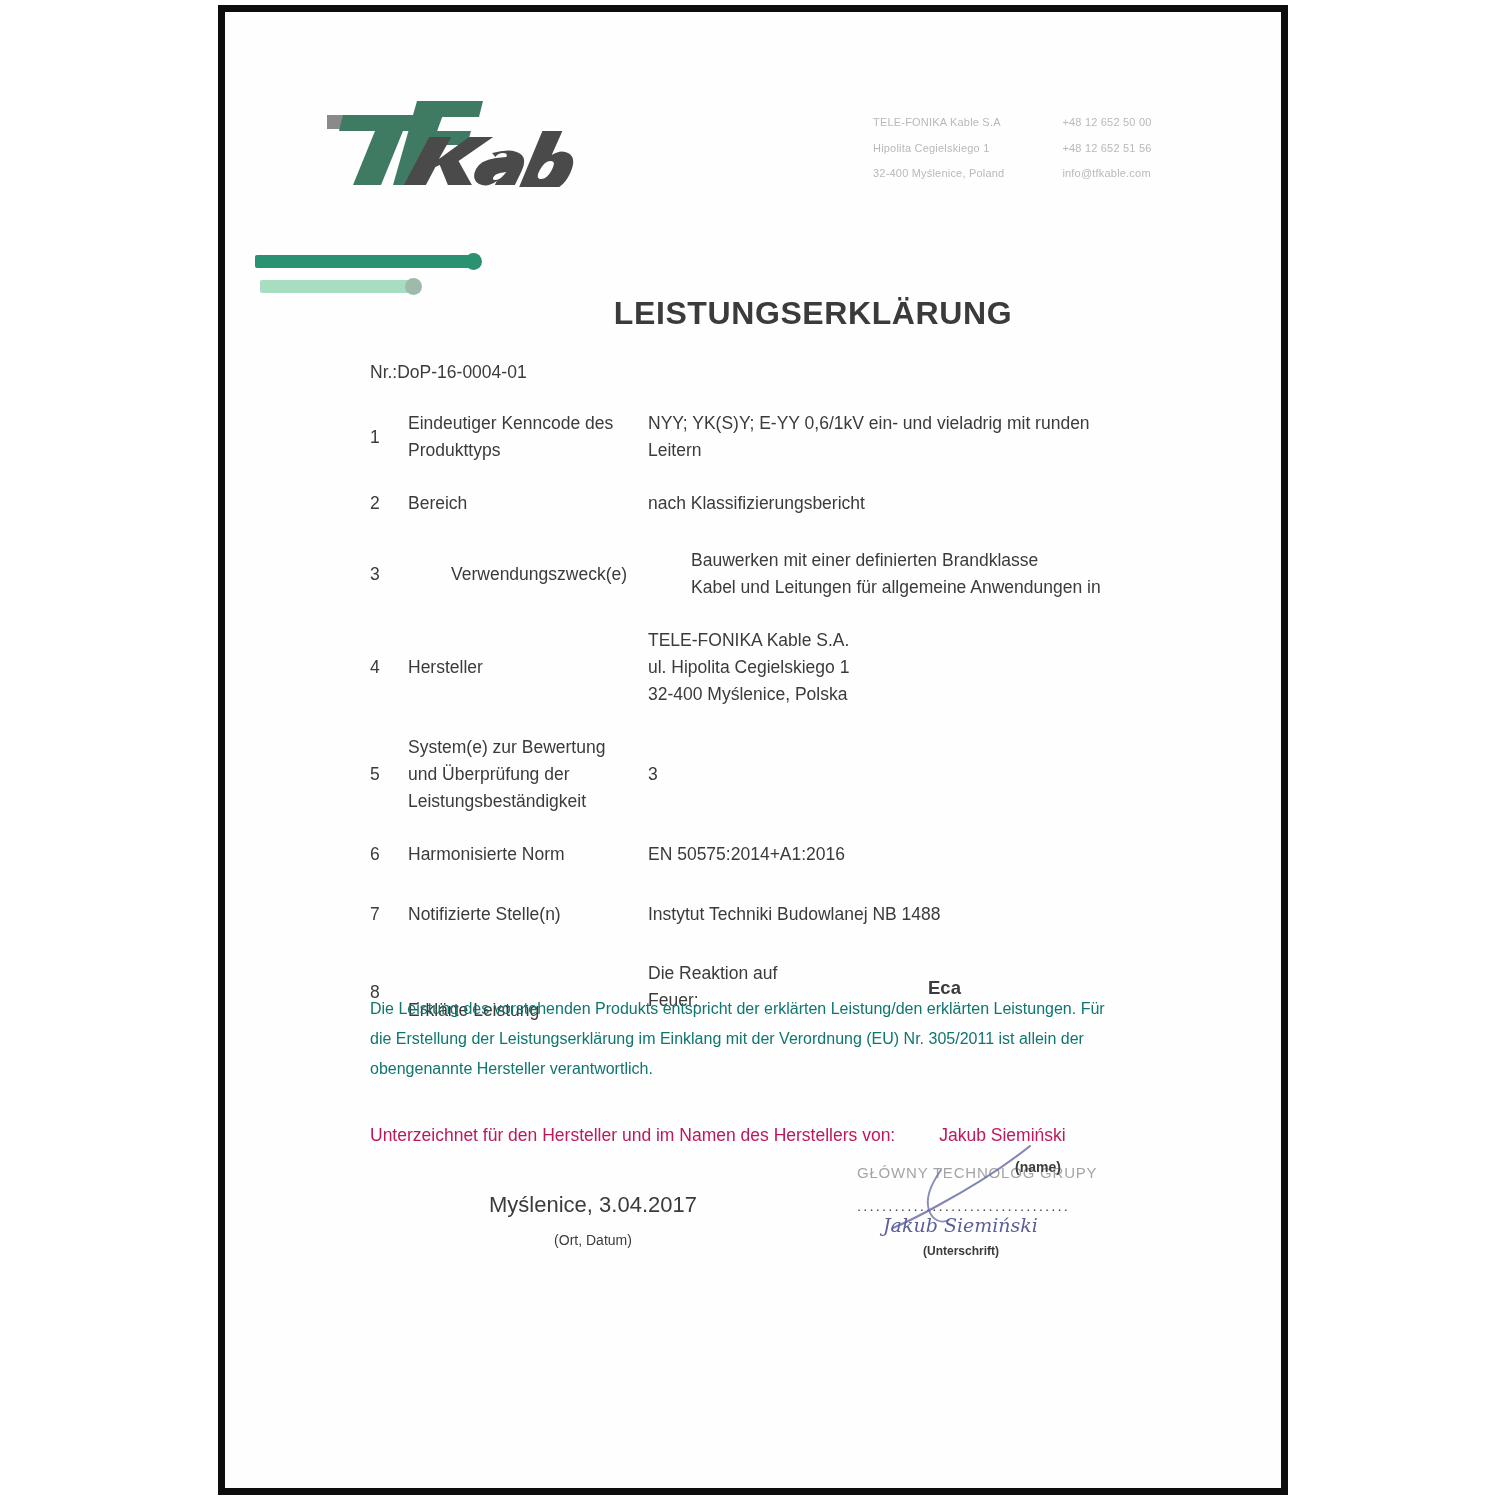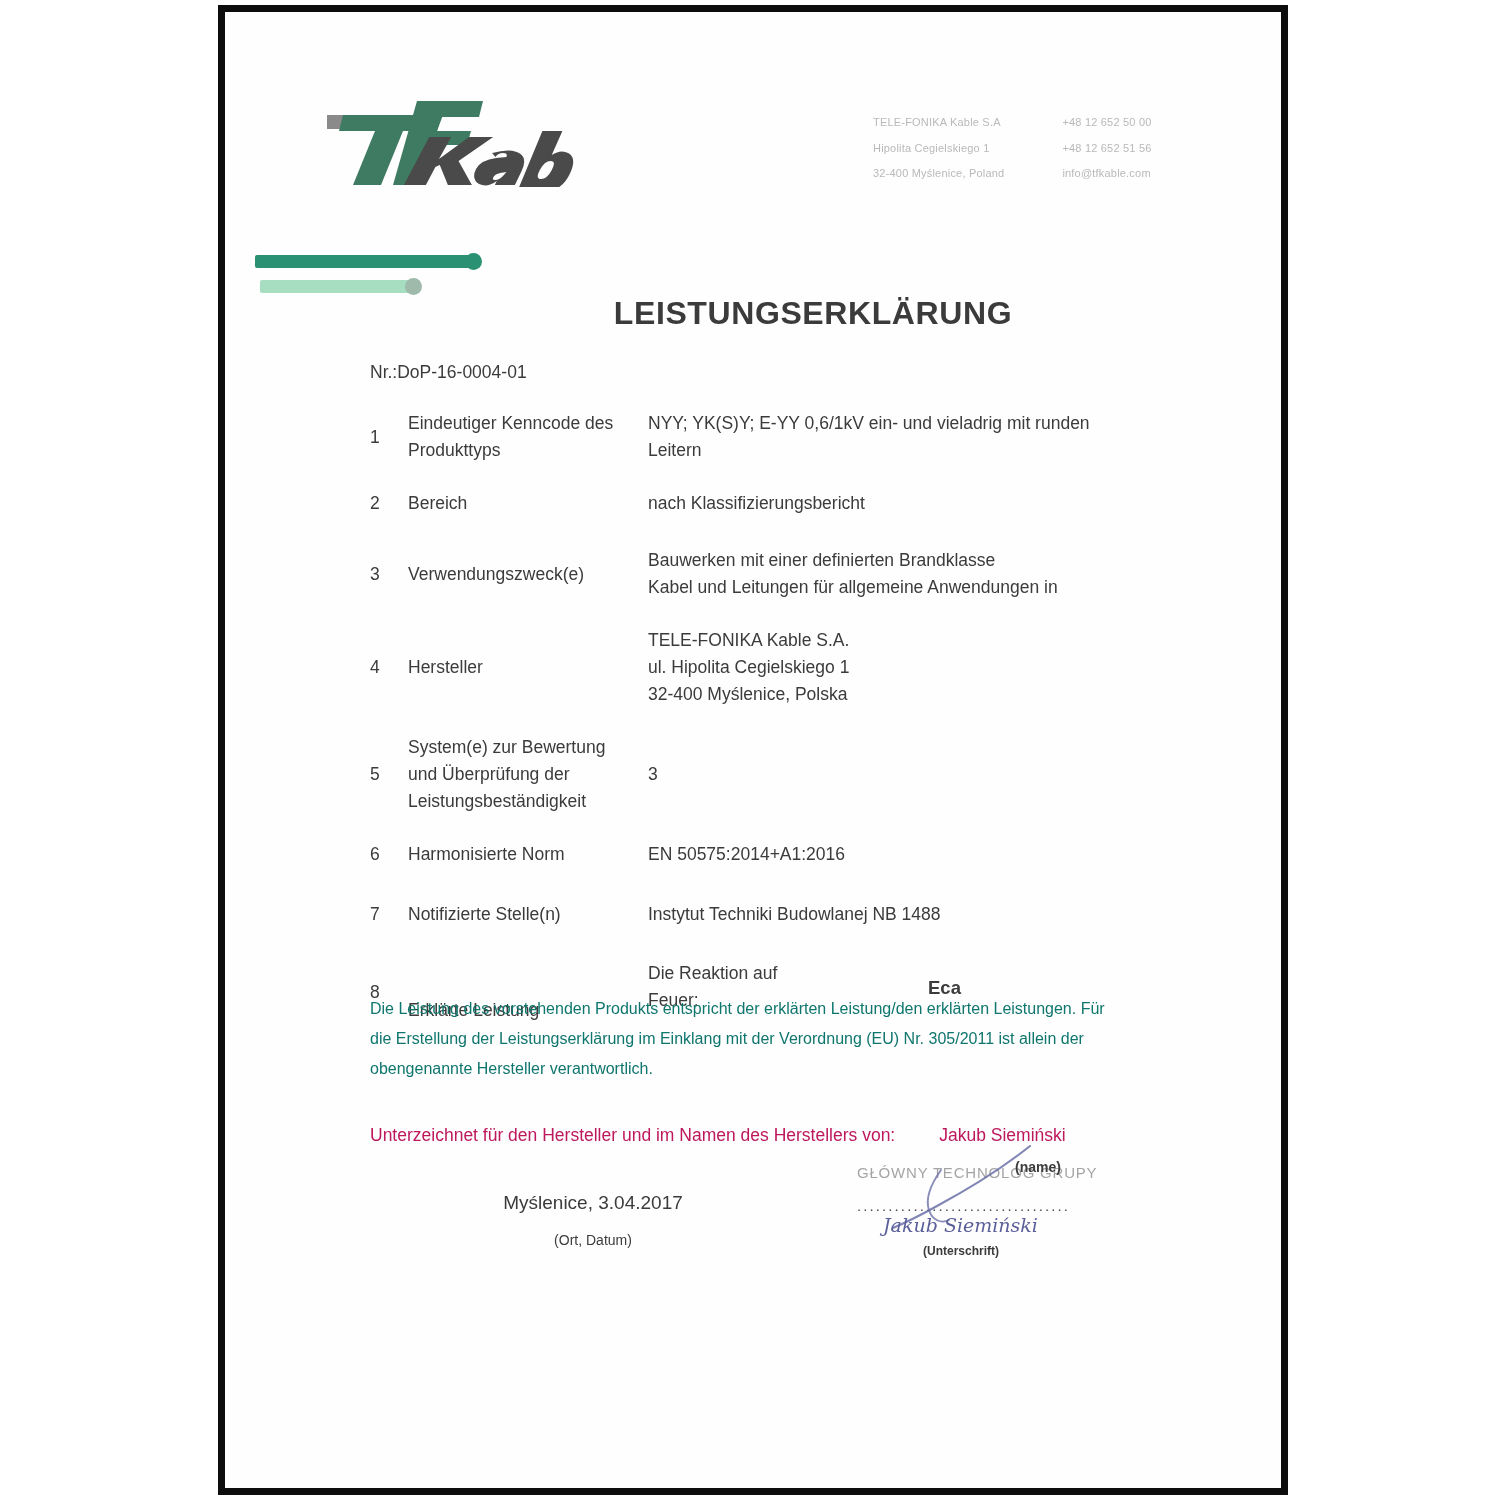--- a/index.html
+++ b/index.html
@@ -165,21 +165,21 @@
     white-space: nowrap;
   }
   .signline .signer { margin-left: 44px; }
 
   .place-date {
     position: absolute;
     left: 238px;
     top: 1180px;
     width: 260px;
     text-align: center;
-    font-size: 19px;
+    font-size: 22px;
     color: #3b3b3b;
   }
   .place-cap {
     position: absolute;
     left: 238px;
     top: 1220px;
     width: 260px;
     text-align: center;
     font-size: 14px;
     font-weight: normal;
@@ -320,21 +320,21 @@
       <div class="row center" style="margin-bottom:30px;">
         <div class="num">2</div>
         <div class="label">Bereich</div>
         <div class="value">
           <span class="value-line">nach Klassifizierungsbericht</span>
         </div>
       </div>
 
       <div class="row" style="margin-bottom:26px;">
         <div class="num mid">3</div>
-        <div class="label" style="align-self:center;">
+        <div class="label" style="align-self:center;margin-left:43px;">
           <span>Verwendungszweck(e)</span>
         </div>
         <div class="value">
           <span class="value-line">Bauwerken mit einer definierten Brandklasse</span>
           <span class="value-line">Kabel und Leitungen für allgemeine Anwendungen in</span>
         </div>
       </div>
 
       <div class="row" style="margin-bottom:26px;">
         <div class="num mid" style="align-self:center;">4</div>

